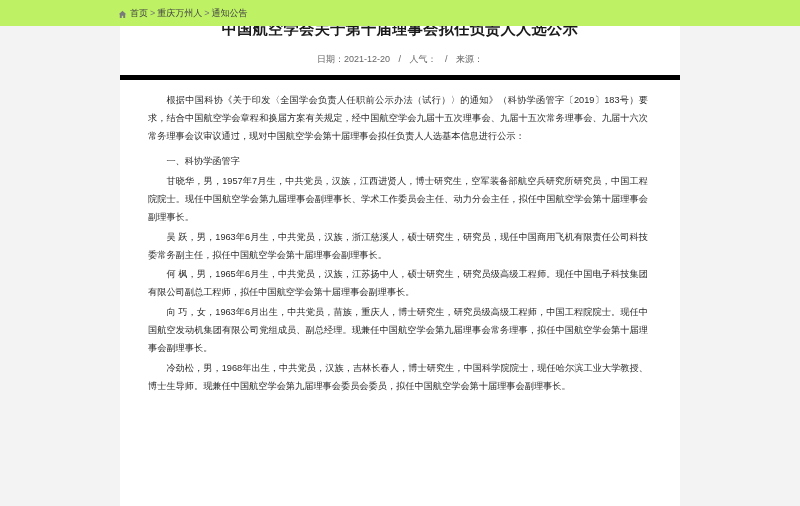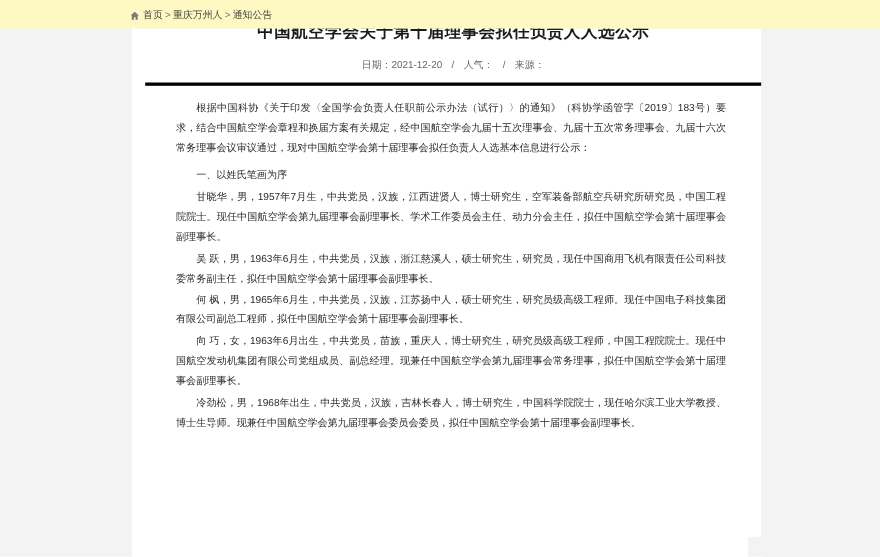--- a/index.html
+++ b/index.html
@@ -27,35 +27,35 @@
     top: 0;
     width: 120px;
     height: 506px;
     background: #f3f3f3;
   }
   .gutter-left { left: 0; }
   .gutter-right { right: 0; }
 
   .content {
     position: absolute;
-    left: 132px;
+    left: 120px;
     top: 0;
     width: 560px;
     height: 488px;
     background: #ffffff;
   }
 
   
   .breadcrumb {
     position: absolute;
     left: 0;
     top: 0;
     width: 800px;
     height: 26px;
-    background: #fef9c3;
+    background: #bef264;
     display: flex;
     align-items: center;
     padding-left: 118px;
     box-sizing: border-box;
     font-size: 9px;
     color: #555;
   }
   .breadcrumb .home-icon {
     display: inline-block;
     width: 9px;
@@ -85,21 +85,21 @@
     color: #1a1a1a;
     letter-spacing: 0.5px;
   }
 
   .meta {
     margin-top: 14px;
     text-align: center;
     font-size: 9px;
     color: #666;
     padding-bottom: 9px;
-    border-bottom: 3px solid #000000;
+    border-bottom: 5px solid #000000;
   }
   .meta span { margin: 0 3px; }
 
   .article {
     padding: 12px 28px 0 28px;
     font-size: 9.2px;
     line-height: 1.95;
     color: #2a2a2a;
     text-align: justify;
   }
@@ -125,21 +125,21 @@
     <div class="meta">
       <span>日期：2021-12-20</span>
       <span>/</span>
       <span>人气：</span>
       <span>/</span>
       <span>来源：</span>
     </div>
 
     <div class="article">
       <p>根据中国科协《关于印发〈全国学会负责人任职前公示办法（试行）〉的通知》（科协学函管字〔2019〕183号）要求，结合中国航空学会章程和换届方案有关规定，经中国航空学会九届十五次理事会、九届十五次常务理事会、九届十六次常务理事会议审议通过，现对中国航空学会第十届理事会拟任负责人人选基本信息进行公示：</p>
-      <p class="section-head">一、以姓氏笔画为序</p>
+      <p class="section-head">一、科协学函管字</p>
       <p>甘晓华，男，1957年7月生，中共党员，汉族，江西进贤人，博士研究生，空军装备部航空兵研究所研究员，中国工程院院士。现任中国航空学会第九届理事会副理事长、学术工作委员会主任、动力分会主任，拟任中国航空学会第十届理事会副理事长。</p>
       <p>吴  跃，男，1963年6月生，中共党员，汉族，浙江慈溪人，硕士研究生，研究员，现任中国商用飞机有限责任公司科技委常务副主任，拟任中国航空学会第十届理事会副理事长。</p>
       <p>何  枫，男，1965年6月生，中共党员，汉族，江苏扬中人，硕士研究生，研究员级高级工程师。现任中国电子科技集团有限公司副总工程师，拟任中国航空学会第十届理事会副理事长。</p>
       <p>向  巧，女，1963年6月出生，中共党员，苗族，重庆人，博士研究生，研究员级高级工程师，中国工程院院士。现任中国航空发动机集团有限公司党组成员、副总经理。现兼任中国航空学会第九届理事会常务理事，拟任中国航空学会第十届理事会副理事长。</p>
       <p>冷劲松，男，1968年出生，中共党员，汉族，吉林长春人，博士研究生，中国科学院院士，现任哈尔滨工业大学教授、博士生导师。现兼任中国航空学会第九届理事会委员会委员，拟任中国航空学会第十届理事会副理事长。</p>
 
     </div>
   </div>
 
   <div class="breadcrumb">

